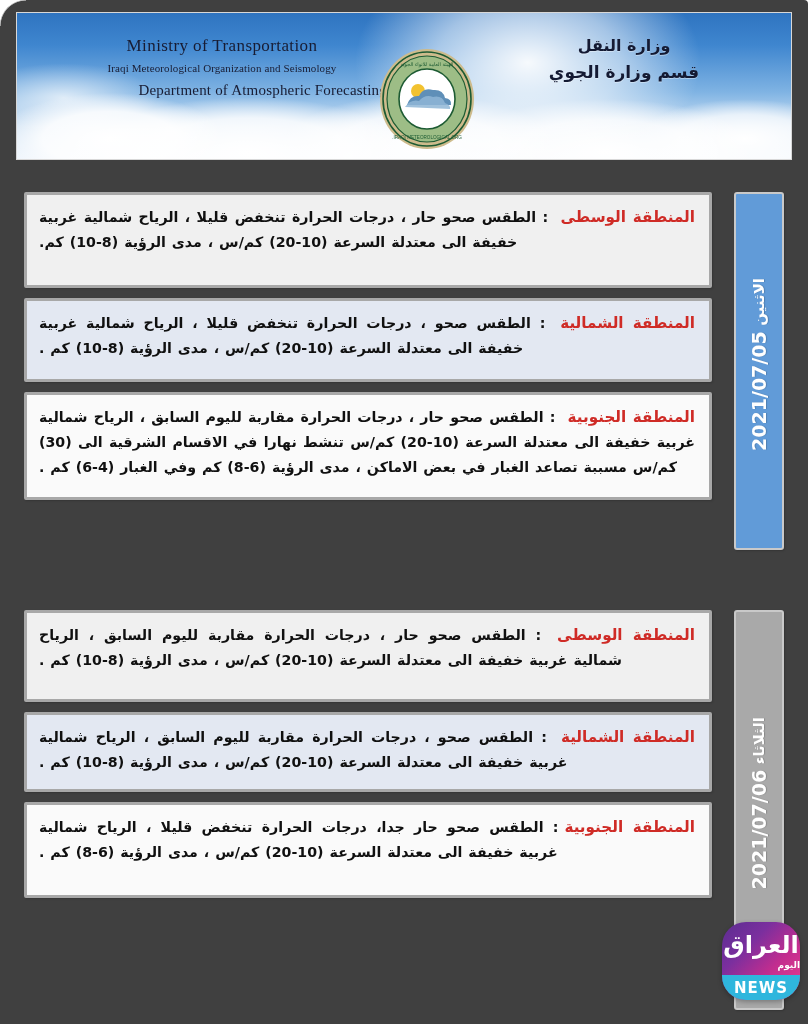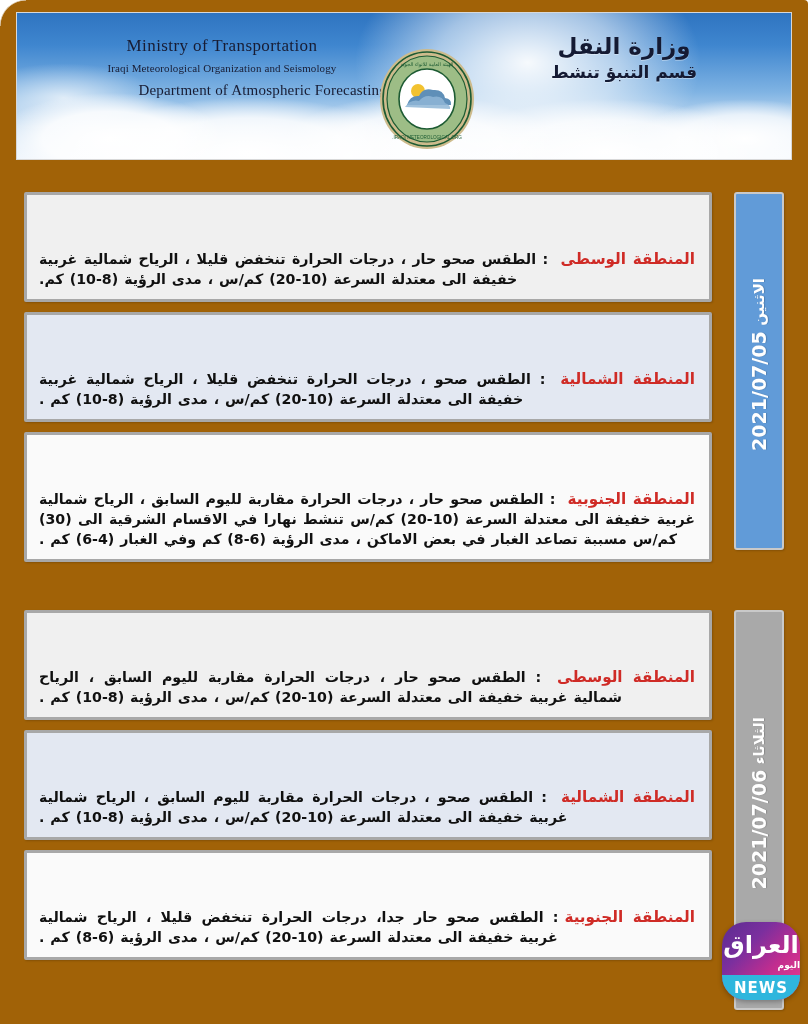--- a/index.html
+++ b/index.html
@@ -14,21 +14,21 @@
     position: relative;
     overflow: hidden;
     font-family: "DejaVu Sans", "Liberation Sans", sans-serif;
   }
 
   
   #page {
     position: absolute;
     left: 0; top: 0;
     width: 808px; height: 1024px;
-    background: #a16207;
+    background: #404040;
     border-top-left-radius: 26px;
     border-top-right-radius: 4px;
     overflow: hidden;
   }
   #page::before{
     content:"";
     position:absolute; left:0; top:0; width:26px; height:26px;
     background:
       radial-gradient(circle at 26px 26px, transparent 0 25px, #f2f2f2 26px);
   }
@@ -70,21 +70,21 @@
   .banner-ar {
     position: absolute;
     right: 22px; top: 20px;
     width: 290px;
     text-align: center;
     direction: rtl;
     color: #141a33;
     font-weight: bold;
     text-shadow: 0 1px 0 rgba(255,255,255,.35);
   }
-  .banner-ar .a1 { font-size: 23px; line-height: 26px; letter-spacing: 1px; }
+  .banner-ar .a1 { font-size: 16px; line-height: 26px; letter-spacing: 1px; }
   .banner-ar .a2 { font-size: 14px; line-height: 25px; }
   .banner-ar .a3 { font-size: 17px; line-height: 27px; letter-spacing: .5px; }
 
   .banner-logo {
     position: absolute;
     left: 352px; top: 34px;
     width: 116px; height: 104px;
   }
 
   
@@ -103,27 +103,26 @@
     padding: 10px 14px 10px 12px;
     box-shadow: 1px 1px 2px rgba(0,0,0,.18);
     direction: rtl;
   }
   .card.bg-gray  { background: #f0f0f0; }
   .card.bg-blue  { background: #e3e8f2; }
   .card.bg-white { background: #fafafa; }
 
   .card-text {
     font-size: 14.2px;
-    line-height: 20px;
+    line-height: 25px;
     font-weight: bold;
     color: #101010;
     text-align: justify;
     text-align-last: left;
     word-spacing: 1px;
-    margin-top: 44px;
   }
   .region-label {
     color: #cf2b26;
     font-weight: bold;
     font-size: 15.2px;
     margin-left: 6px;
   }
 
   
   #d1-c1 { min-height: 96px; }
@@ -229,21 +228,21 @@
         <circle cx="49" cy="44" r="7" fill="#f2c230"></circle>
         <path d="M38 58 q3 -10 12 -9 q4 -9 14 -6 q10 -1 12 8 q7 1 6 7 z" fill="#5f8fb8"></path>
         <path d="M36 60 q6 -8 14 -6 q6 -7 14 -4 q9 -2 12 6 q6 2 5 6 z" fill="#8fb6d6" opacity="0.85"></path>
         <text x="58" y="19" text-anchor="middle" font-size="5" fill="#1d5b33" font-family="DejaVu Sans, sans-serif">الهيئة العامة للانواء الجوية</text>
         <text x="58" y="92" text-anchor="middle" font-size="4.6" fill="#1d5b33" font-family="Liberation Sans, sans-serif">IRAQI METEOROLOGICAL ORG.</text>
       </svg>
     </div>
 
     <div class="banner-ar">
       <div class="a1">وزارة النقل</div>
-      <div class="a3">قسم التنبؤ تنشط</div>
+      <div class="a3">قسم وزارة الجوي</div>
     </div>
   </div>
 
   <div class="day-section" id="day-1">
 
     <div class="cards">
 
       <div class="card bg-gray" id="d1-c1">
         <div class="card-text"><span class="region-label">المنطقة الوسطى</span><span> : </span><span>الطقس صحو حار ، درجات الحرارة تنخفض قليلا ، الرياح شمالية غربية خفيفة الى معتدلة السرعة (10-20) كم/س ، مدى الرؤية (8-10) كم.</span></div>
       </div>

